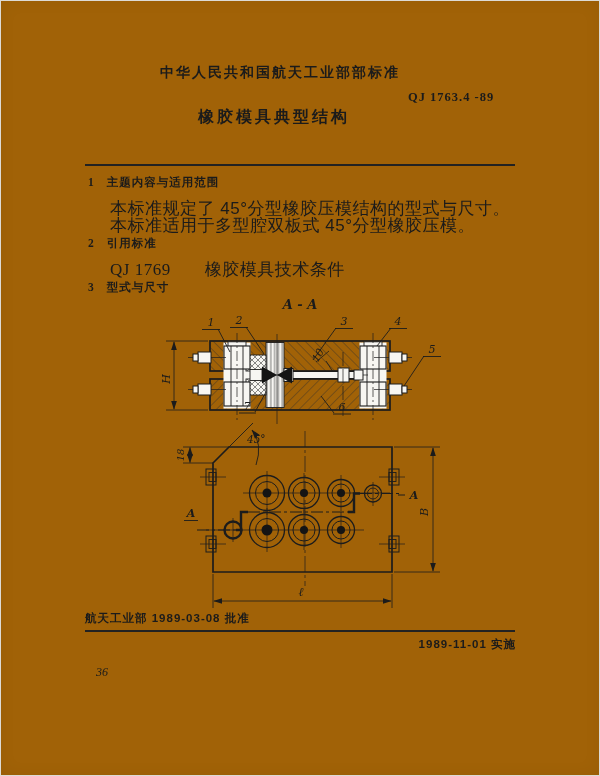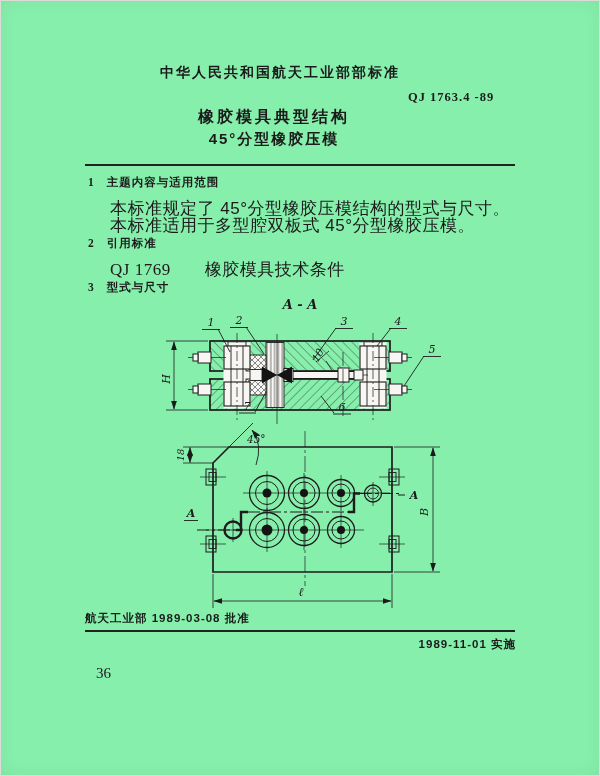--- a/index.html
+++ b/index.html
@@ -1,19 +1,19 @@
 <!DOCTYPE html>
 <html><head>
 <meta charset="utf-8">
 <style>
   html,body{margin:0;padding:0;background:#e9e8e4;}
   .page{
     position:relative;
     width:600px;height:776px;
-    background:#86efac;
+    background:#a16207;
     font-family:"Liberation Sans", sans-serif;
     color:#1b1b1b;
     overflow:hidden;
     box-shadow:inset 0 0 0 1px #dddbd5, inset 0 0 18px rgba(0,0,0,0.06);
   }
   .abs{position:absolute;white-space:nowrap;}
   .authority{top:64px;left:160px;font-size:14px;font-weight:bold;letter-spacing:2px;}
   .qj-no{top:90px;left:408px;font-size:12.5px;font-weight:bold;font-family:"Liberation Serif",serif;letter-spacing:1px;}
   .title1{top:107px;left:0;width:548px;text-align:center;font-size:16px;font-weight:bold;letter-spacing:3px;}
   .title2{top:130px;left:0;width:548px;text-align:center;font-size:15px;font-weight:bold;letter-spacing:2px;}
@@ -25,33 +25,32 @@
   .body-text{font-size:17px;letter-spacing:0.5px;}
   .s1h{top:175px;left:88px;}
   .s1p1{top:197px;left:110px;}
   .s1p2{top:214px;left:110px;}
   .s2h{top:236px;left:88px;}
   .s2p{top:258px;left:110px;}
   .s2p .refno{font-family:"Liberation Serif",serif;margin-right:34px;}
   .s3h{top:280px;left:88px;}
   .foot-left{top:611px;left:85px;font-size:11.5px;font-weight:bold;letter-spacing:1px;}
   .foot-right{top:637px;right:84px;font-size:11.5px;font-weight:bold;letter-spacing:1px;}
-  .pageno{top:665px;left:96px;font-size:15px;font-family:"Liberation Serif",serif;}
+  .pageno{top:665px;left:96px;font-size:12px;font-family:"Liberation Serif",serif;font-style:italic;}
   svg.fig{position:absolute;left:0;top:0;}
   svg.fig text{font-family:"DejaVu Serif","Liberation Serif",serif;font-style:italic;fill:#1b1b1b;}
 </style>
 </head>
 <body>
 
 <div class="page">
 
   <div class="abs authority">中华人民共和国航天工业部部标准</div>
   <div class="abs qj-no">QJ 1763.4 -89</div>
   <div class="abs title1">橡胶模具典型结构</div>
-  <div class="abs title2">45°分型橡胶压模</div>
   <div class="rule rule-top"></div>
 
   <div class="abs sec-head s1h">
     <span class="no">1</span><span>主题内容与适用范围</span>
   </div>
   <div class="abs body-text s1p1">本标准规定了 45°分型橡胶压模结构的型式与尺寸。</div>
   <div class="abs body-text s1p2">本标准适用于多型腔双板式 45°分型橡胶压模。</div>
 
   <div class="abs sec-head s2h">
     <span class="no">2</span><span>引用标准</span>

